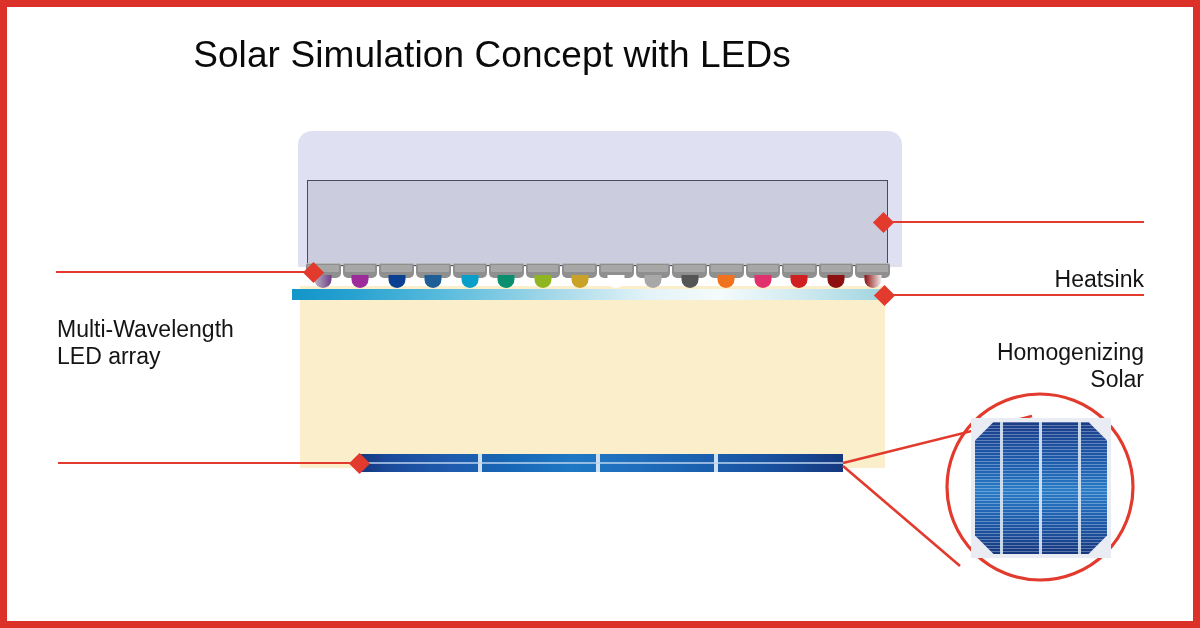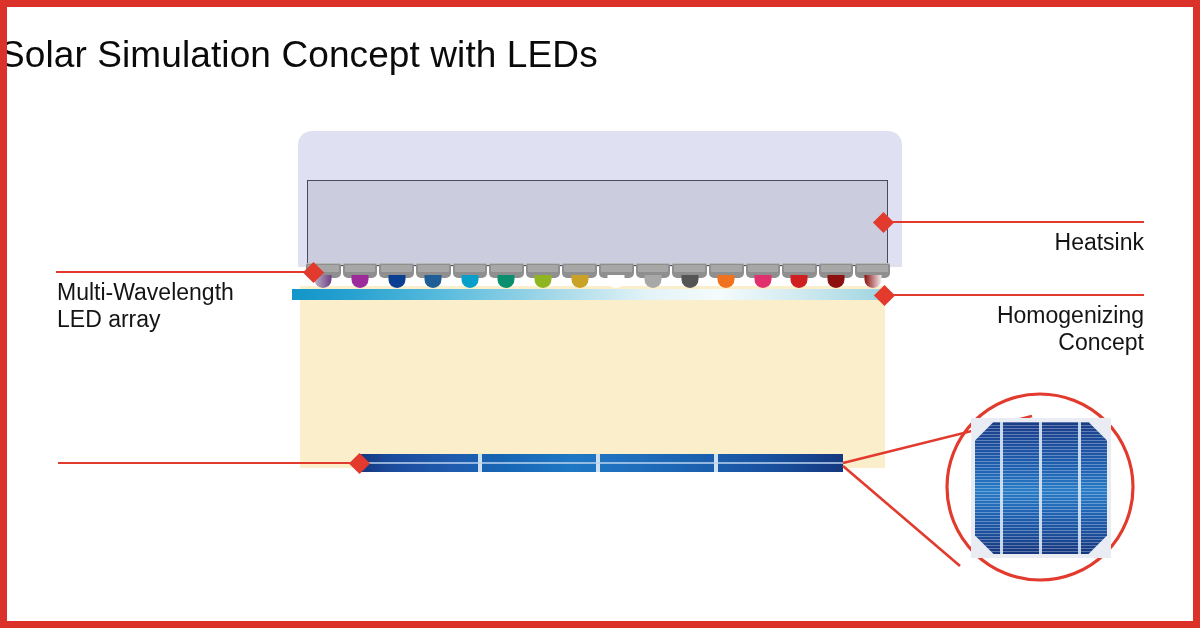--- a/index.html
+++ b/index.html
@@ -25,20 +25,21 @@
     box-sizing: border-box;
     border: 7px solid #dc3128;
     pointer-events: none;
     z-index: 40;
   }
   #title {
     position: absolute;
     left: 0;
     top: 34px;
     width: 984px;
+    text-align: center;
     font-size: 37px;
     font-weight: 400;
     color: #0a0a0a;
     letter-spacing: 0.1px;
     white-space: nowrap;
   }
   
   #housing {
     position: absolute;
     left: 298px;
@@ -161,20 +162,21 @@
     transform: rotate(45deg);
     z-index: 22;
   }
   .callout-label {
     position: absolute;
     font-size: 23px;
     color: #141414;
     line-height: 1.16;
     z-index: 22;
     white-space: pre-line;
+    margin-top: 37px;
   }
   .callout-label.right { text-align: right; }
   .callout-label.left  { text-align: left; }
   
   #magnifier-svg {
     position: absolute;
     left: 820px;
     top: 370px;
     width: 340px;
     height: 240px;
@@ -303,21 +305,21 @@
     <div class="busbar"></div>
   </div>
 
   <div class="leader" style="left:890px; top:221px; width:254px;"></div>
   <div class="diamond" style="left:876px; top:215px;"></div>
   <div class="callout-label right" style="left:894px; top:229px; width:250px;">Heatsink</div>
 
   <div class="leader" style="left:893px; top:294px; width:251px;"></div>
   <div class="diamond" style="left:877px; top:288px;"></div>
   <div class="callout-label right" style="left:880px; top:302px; width:264px;">Homogenizing
-Concept</div>
+Solar</div>
 
   <div class="leader" style="left:56px; top:271px; width:258px;"></div>
   <div class="diamond" style="left:306px; top:265px;"></div>
   <div class="callout-label left" style="left:57px; top:279px; width:290px;">Multi-Wavelength
 LED array</div>
 
   <div class="leader" style="left:58px; top:462px; width:306px;"></div>
   <div class="diamond" style="left:352px; top:456px;"></div>
 
   <svg id="magnifier-svg" viewBox="0 0 340 240">

